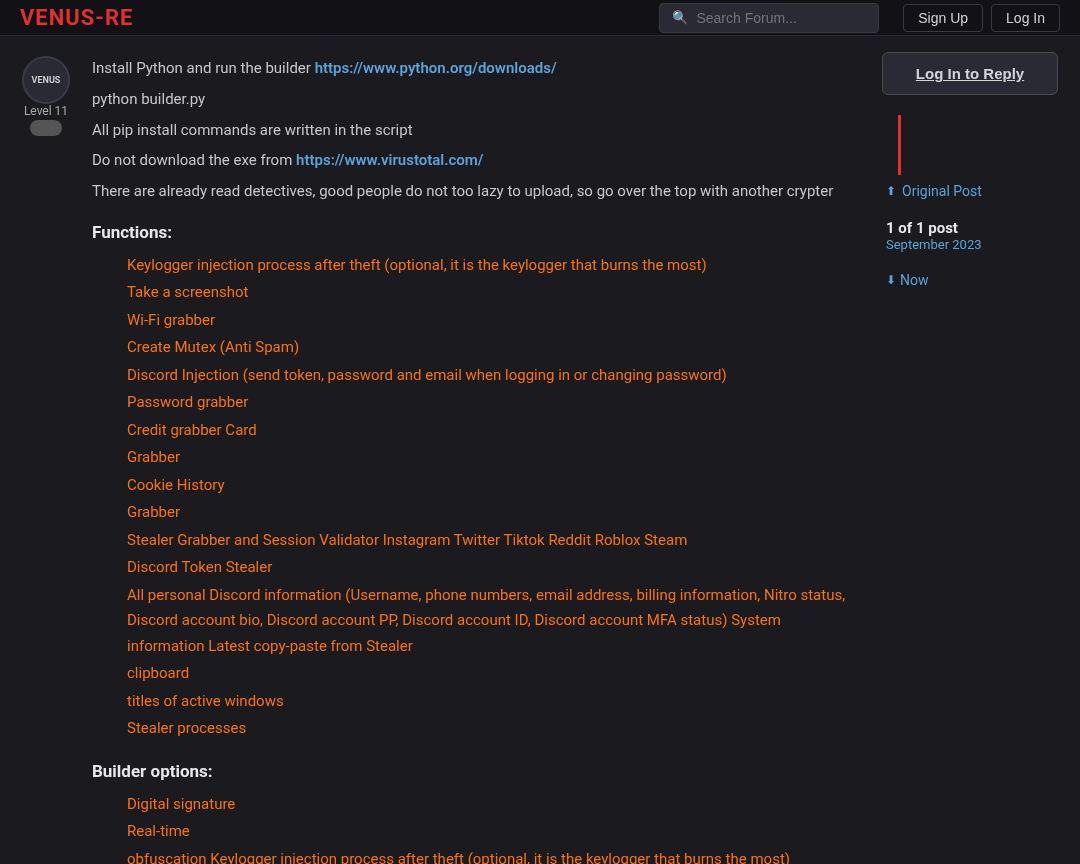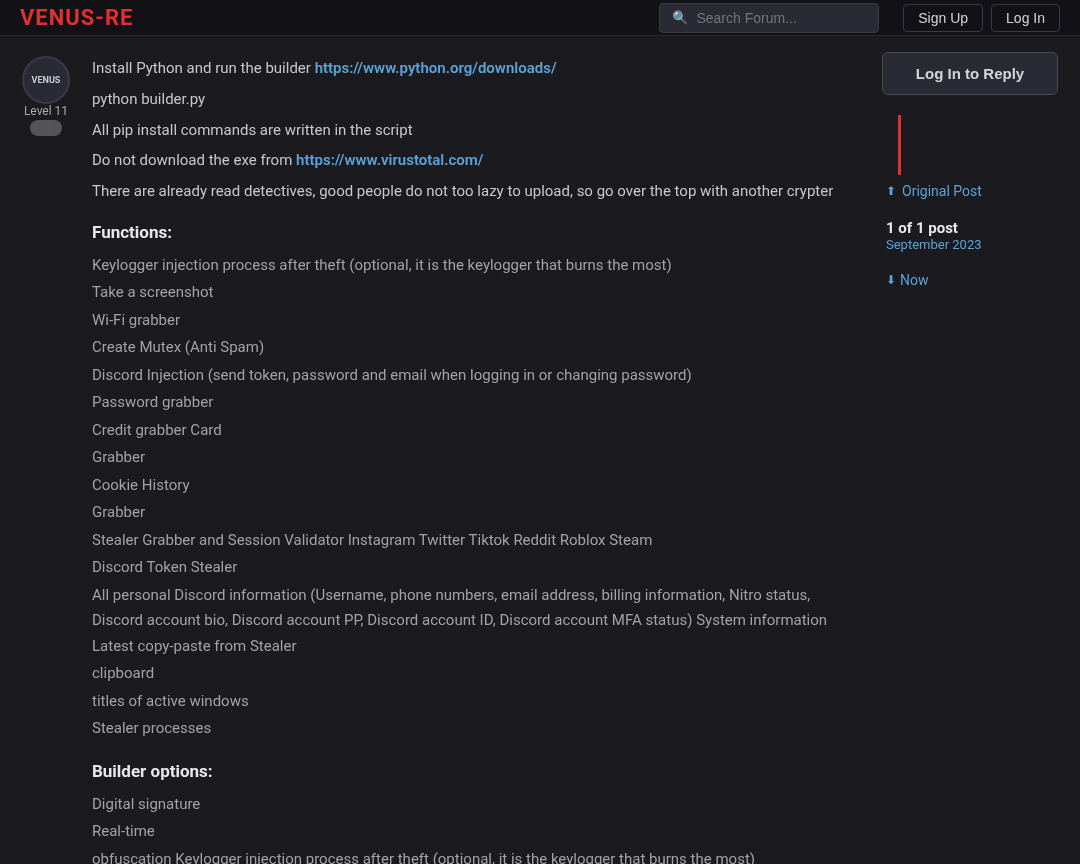--- a/index.html
+++ b/index.html
@@ -140,43 +140,45 @@
       text-decoration: none;
       font-weight: 600;
     }
     .section-heading {
       color: #e8e8ec;
       font-size: 17px;
       font-weight: 700;
       margin: 18px 0 10px 0;
     }
     .list-item {
-      color: #a3a3a3;
+      color: #f97316;
       line-height: 1.7;
       padding: 1px 0;
+      margin-left: 35px;
     }
 
     
     .sidebar {
       width: 200px;
       padding: 16px 12px;
       flex-shrink: 0;
     }
     .log-in-reply-btn {
       background-color: #2a2a35;
       border: 1px solid #4a4a55;
       color: #d4d4d8;
       padding: 12px 20px;
       border-radius: 6px;
       cursor: pointer;
       font-size: 15px;
       font-weight: 600;
       width: 100%;
       text-align: center;
       margin-bottom: 20px;
+      text-decoration: underline;
     }
 
     .divider-line {
       border: none;
       border-left: 3px solid #e03030;
       height: 60px;
       margin: 0 auto 8px 16px;
     }
     .original-post-link {
       display: flex;

